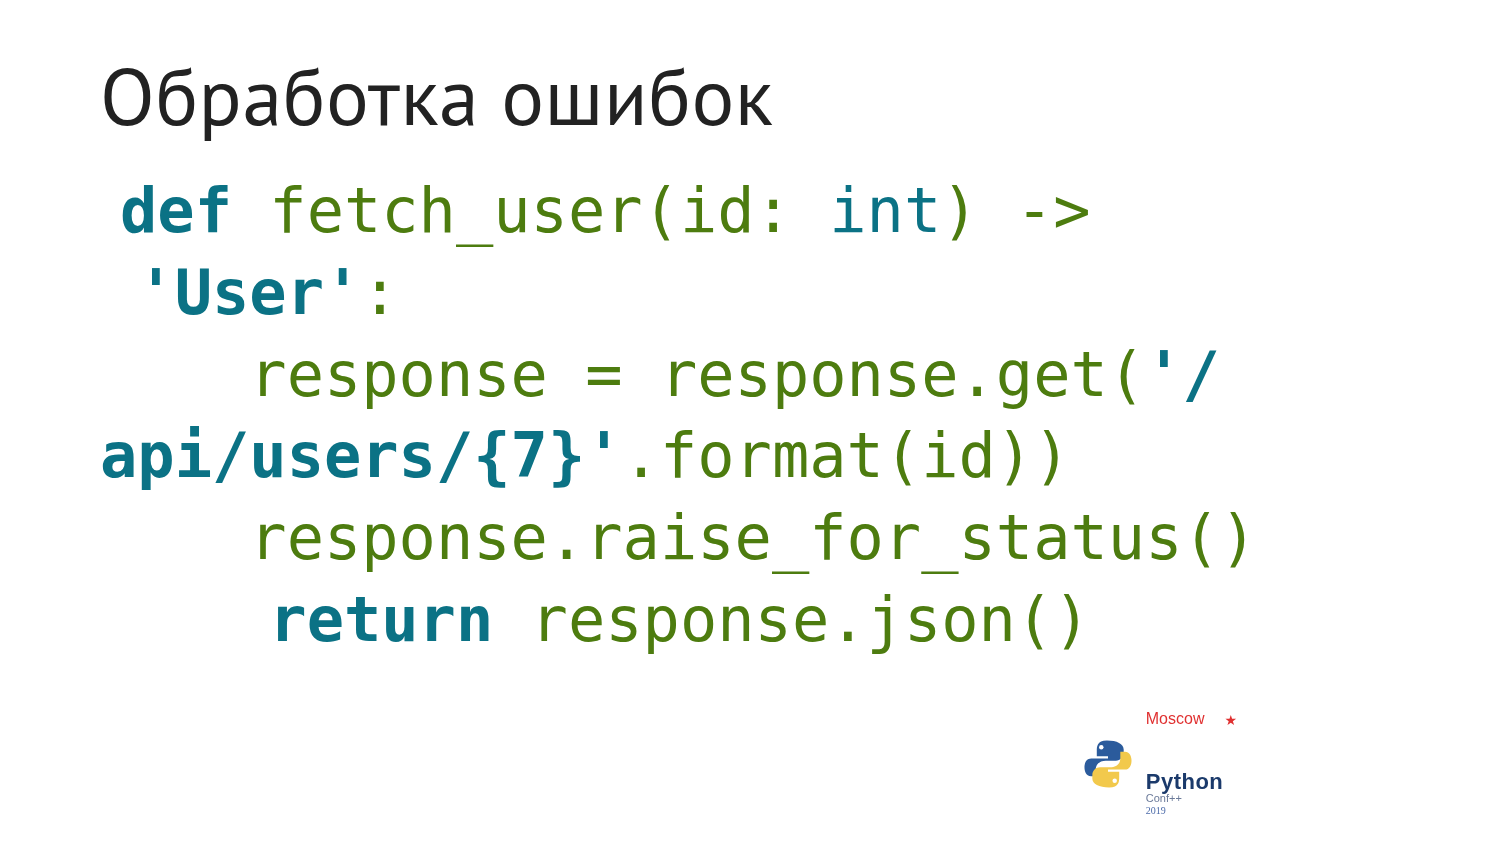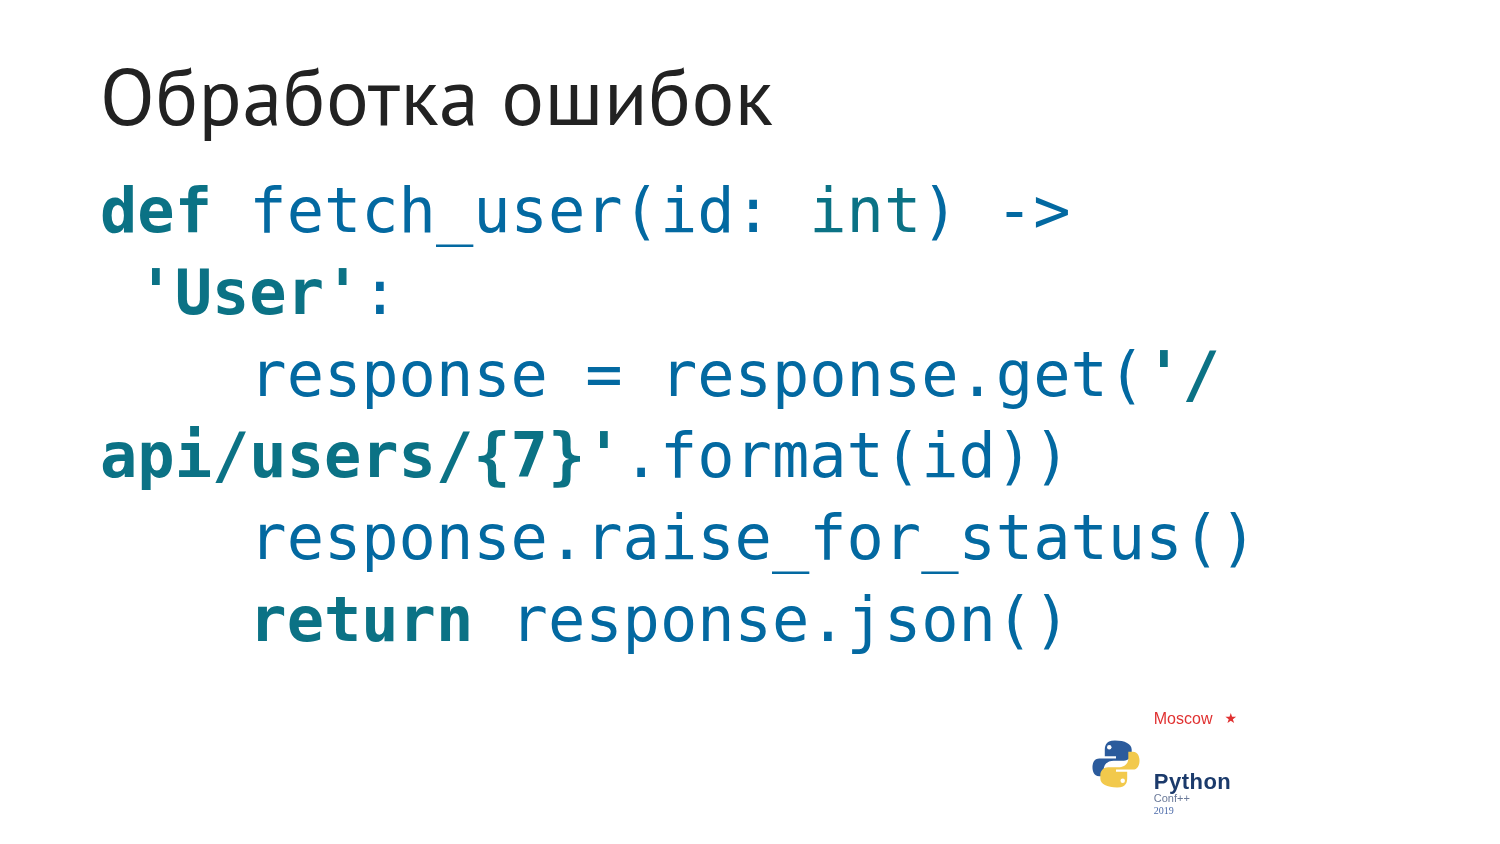--- a/index.html
+++ b/index.html
@@ -31,39 +31,39 @@
     position: absolute;
     left: 100px;
     top: 170px;
     right: 60px;
     font-family: "Menlo", "Consolas", "DejaVu Sans Mono", monospace;
     font-size: 62px;
     line-height: 1.32;
     color: #333;
     white-space: pre;
   }
-  .kw   { color: #0b7285; font-weight: 700; }   
+  .kw   { color: #0b7285; font-weight: 700; margin-left: 20px; }   
   .type { color: #0b7285; }                      
   .str  { color: #0b7285; font-weight: 700; }    
-  .plain{ color: #0369a1; }
+  .plain{ color: #4d7c0f; }
   .logo {
     position: absolute;
     right: 48px;
     bottom: 28px;
     display: flex;
     align-items: center;
     gap: 10px;
   }
   .logo-text {
     display: flex;
     flex-direction: column;
     font-family: "Arial", sans-serif;
     line-height: 1.05;
   }
-  .logo-text .l1 { color: #e03131; font-size: 16px; display:flex; align-items:flex-start; gap:12px;}
+  .logo-text .l1 { color: #e03131; font-size: 16px; display:flex; align-items:flex-end; gap:20px;}
   .logo-text .l1 .star { color:#e03131; font-size:14px; }
   .logo-text .l2 { color: #1b3a6b; font-weight: 700; font-size: 22px; letter-spacing:0.5px;margin-top:42px;}
   .logo-text .l3 { color: #6b7a99; font-size: 11px; }
   .logo-text .l4 { color: #4b6aa9; font-size: 10px; margin-top:1px;font-family:Liberation Serif, serif;}
   .logo-mark svg { display:block; }
 </style>
 </head>
 <body>
 
 <div class="slide">

